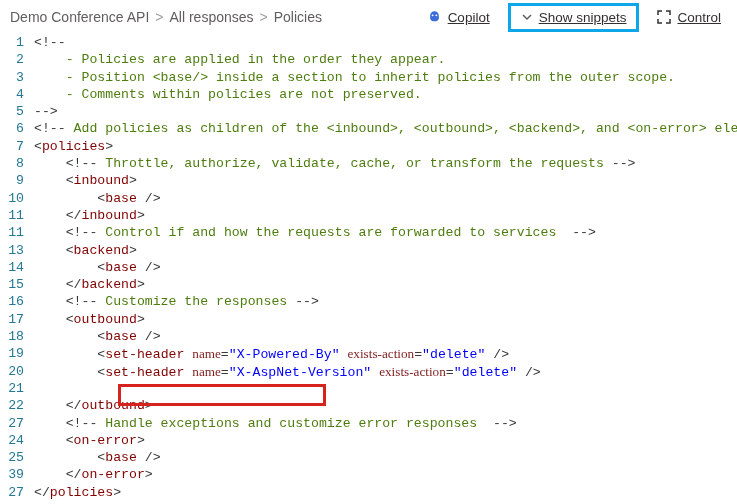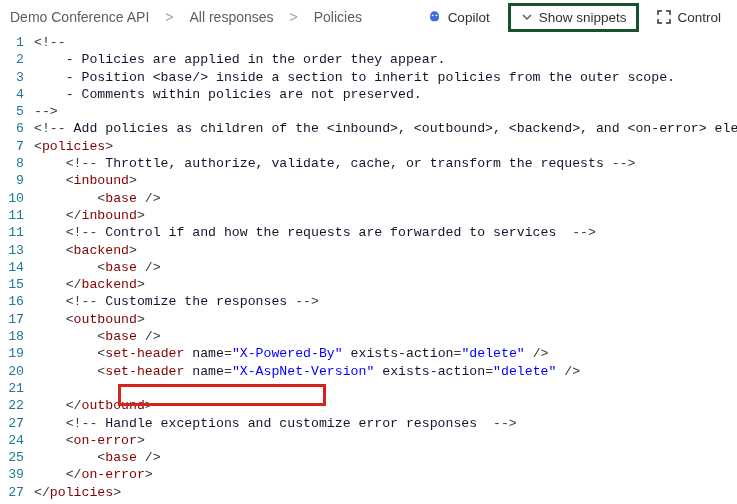--- a/index.html
+++ b/index.html
@@ -15,44 +15,45 @@
 .header {
   display: flex;
   align-items: center;
   justify-content: space-between;
   padding: 6px 10px 6px 10px;
   height: 34px;
 }
 .breadcrumb {
   display: flex;
   align-items: center;
-  gap: 16px;
+  gap: 6px;
   font-size: 14px;
   color: #605e5c;
 }
 .breadcrumb .sep { color: #a19f9d; }
 .toolbar {
   display: flex;
   align-items: center;
   gap: 12px;
+  text-decoration: underline;
 }
 .tool-btn {
   display: inline-flex;
   align-items: center;
   gap: 6px;
   font-size: 13.5px;
   color: #323130;
   cursor: pointer;
   background: transparent;
   border: none;
   padding: 4px 6px;
 }
 .tool-btn.copilot svg { fill:#3b6cd8; }
 .snippets-btn {
-  border: 3px solid #14532d;
+  border: 3px solid #0ea5e9;
   padding: 4px 10px;
 }
 .code-area {
   display: flex;
   font-family: Consolas, "Courier New", monospace;
   font-size: 13.2px;
   line-height: 17.3px;
   position: relative;
 }
 .gutter {
@@ -65,24 +66,24 @@
 .gutter div { height: 17.3px; white-space: nowrap; }
 .code {
   flex: 1;
   overflow: hidden;
   white-space: pre;
 }
 .code-line {
   height: 17.3px;
   position: relative;
 }
-.c-comment { color: #0f172a; margin-top: 32px; }
+.c-comment { color: #4d7c0f; margin-top: 32px; }
 .c-tag { color: #800000; }
 .c-punc { color: #383838; }
-.c-attr { color: #0f172a; }
+.c-attr { color: #7f1d1d; font-family: Liberation Serif, serif; }
 .c-str { color: #0000ff; }
 .highlight-box {
   position: absolute;
   border: 3px solid #d6231d;
   left: 118px;
   top: 350px;
   width: 208px;
   height: 22px;
   pointer-events: none;
 }

